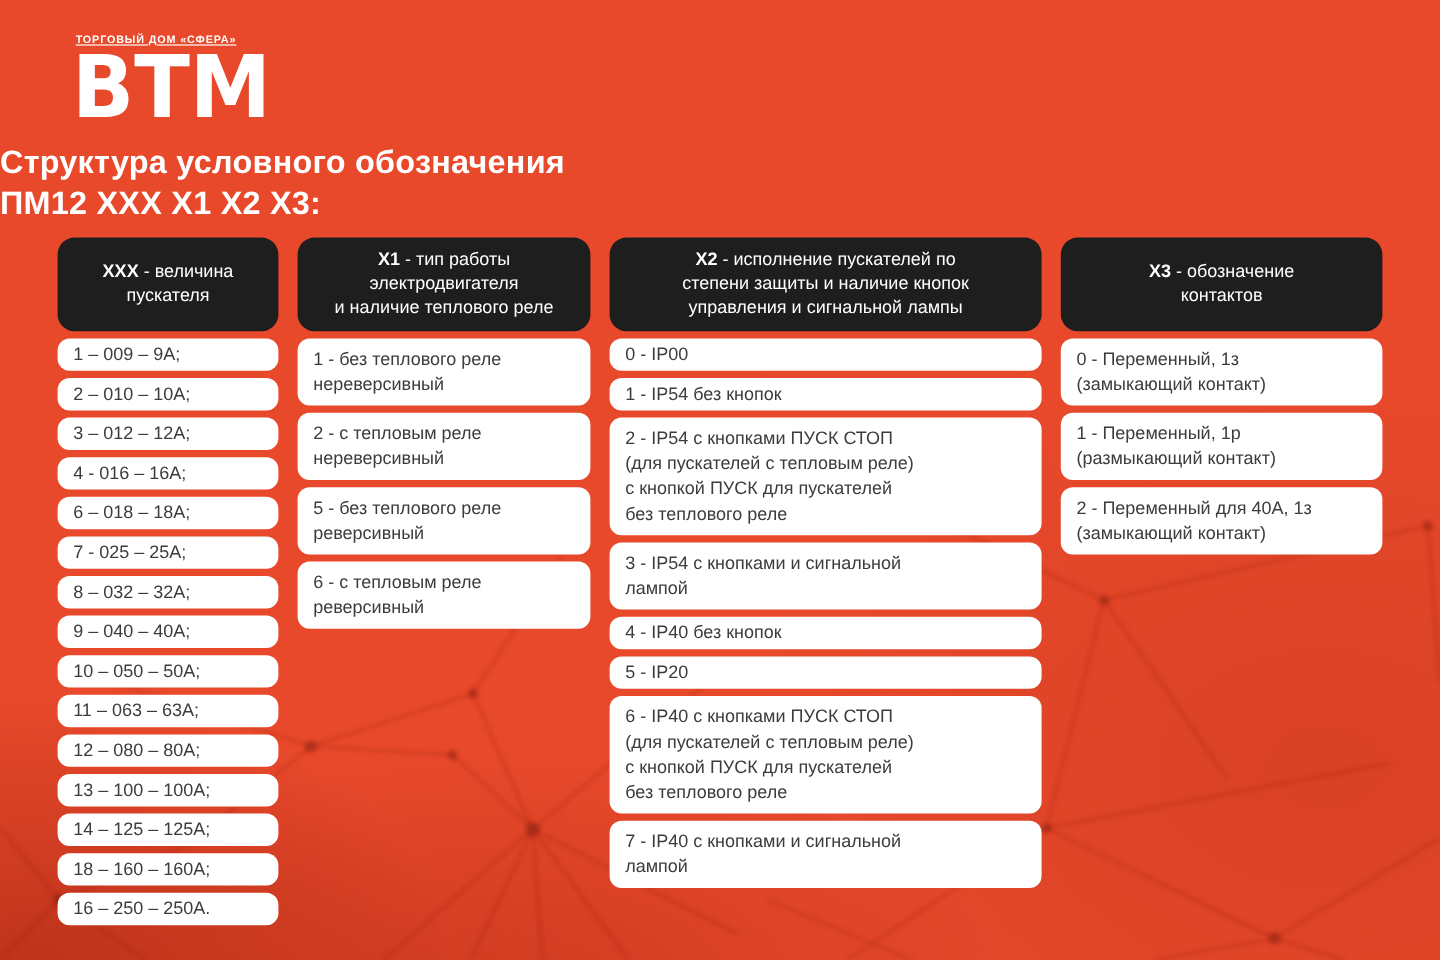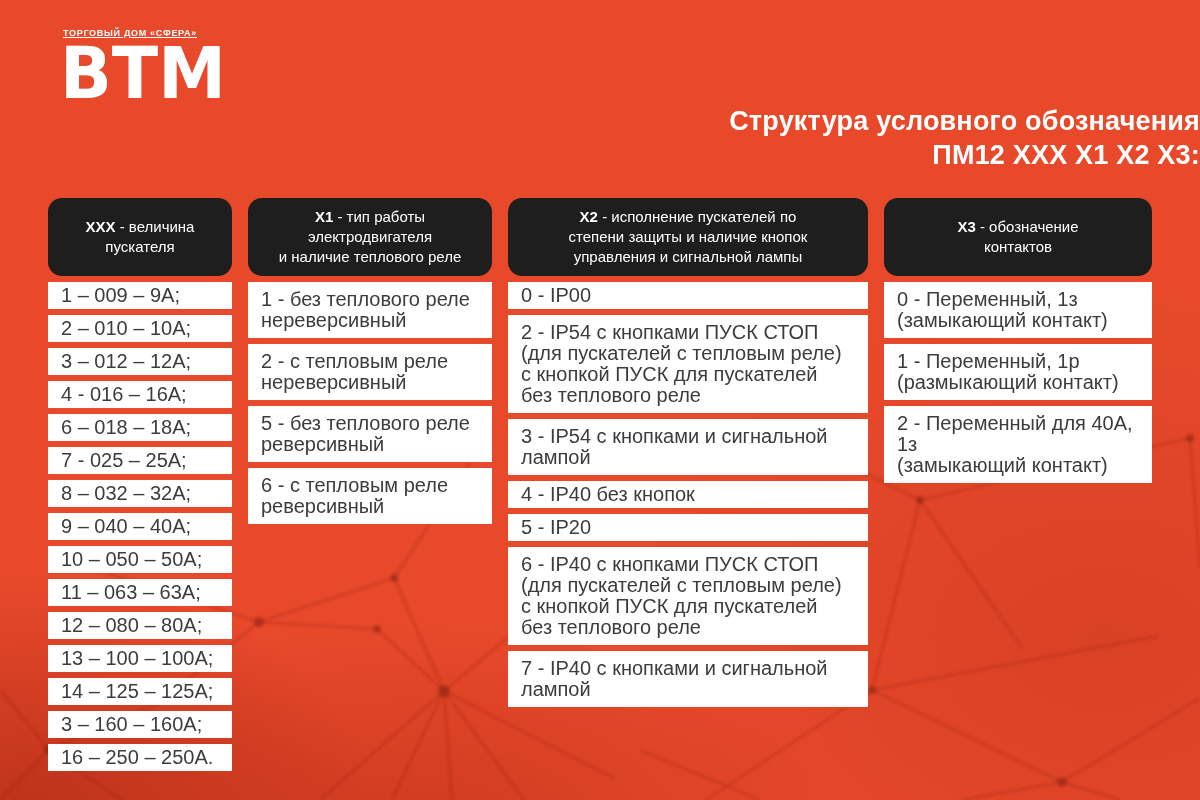--- a/index.html
+++ b/index.html
@@ -17,41 +17,41 @@
 
   .logo { position: absolute; left: 60px; top: 28px; width: 140px; text-align: center; color: #ffffff; }
   .logo-tagline { font-size: 9px; font-weight: bold; letter-spacing: 0.7px; white-space: nowrap; text-decoration: underline; }
   .logo-name {
     font-family: "DejaVu Sans", sans-serif;
     font-size: 68px; font-weight: 800; line-height: 0.98;
     margin-top: 1px; transform: scaleY(1.06); transform-origin: top center;
   }
 
   .title {
-    position: absolute; left: 0; right: 0; top: 104px; margin: 0;
-    text-align: right; color: #ffffff;
+    position: absolute; left: 0; right: 0; top: 118px; margin: 0;
+    text-align: left; color: #ffffff;
     font-size: 27px; line-height: 34px; font-weight: bold;
     white-space: pre-line; letter-spacing: 0.2px;
   }
 
   .columns {
     position: absolute; left: 48px; top: 198px;
     display: grid; grid-template-columns: 184px 244px 360px 268px;
     column-gap: 16px; align-items: start;
   }
   .col-header {
     background: #1E1E1E; border-radius: 14px; color: #ffffff;
     height: 78px; display: flex; align-items: center; justify-content: center;
     text-align: center; font-size: 15px; line-height: 20px;
     margin-bottom: 6px; padding: 0 8px; box-sizing: border-box;
   }
   .hdr-text span { white-space: pre-line; }
   .cell {
-    background: #ffffff; border-radius: 0; color: #3C3C3C;
-    font-size: 20px; line-height: 21px;
+    background: #ffffff; border-radius: 10px; color: #3C3C3C;
+    font-size: 15px; line-height: 21px;
     padding: 3px 13px; min-height: 27px; box-sizing: border-box;
     display: flex; align-items: center;
     margin-bottom: 6px; white-space: pre-line;
   }
   .cell.multi { padding: 7px 13px; }
 </style>
 </head>
 <body>
 
 <svg class="plexus" viewBox="0 0 1200 800" xmlns="http://www.w3.org/2000/svg" aria-hidden="true">
@@ -124,21 +124,21 @@
       <div class="cell">4 - 016 – 16А;</div>
       <div class="cell">6 – 018 – 18А;</div>
       <div class="cell">7 - 025 – 25А;</div>
       <div class="cell">8 – 032 – 32А;</div>
       <div class="cell">9 – 040 – 40А;</div>
       <div class="cell">10 – 050 – 50А;</div>
       <div class="cell">11 – 063 – 63А;</div>
       <div class="cell">12 – 080 – 80А;</div>
       <div class="cell">13 – 100 – 100А;</div>
       <div class="cell">14 – 125 – 125А;</div>
-      <div class="cell">3 – 160 – 160А;</div>
+      <div class="cell">18 – 160 – 160А;</div>
       <div class="cell">16 – 250 – 250А.</div>
     </div>
     <div class="col">
       <div class="col-header">
         <div class="hdr-text"><b>X1</b><span> - тип работы
 электродвигателя
 и наличие теплового реле</span></div>
       </div>
       <div class="cell multi">1 - без теплового реле
 нереверсивный</div>
@@ -149,20 +149,21 @@
       <div class="cell multi">6 - с тепловым реле
 реверсивный</div>
     </div>
     <div class="col">
       <div class="col-header">
         <div class="hdr-text"><b>X2</b><span> - исполнение пускателей по
 степени защиты и наличие кнопок
 управления и сигнальной лампы</span></div>
       </div>
       <div class="cell">0 - IP00</div>
+      <div class="cell">1 - IP54 без кнопок</div>
       <div class="cell multi">2 - IP54 с кнопками ПУСК СТОП
 (для пускателей с тепловым реле)
 с кнопкой ПУСК для пускателей
 без теплового реле</div>
       <div class="cell multi">3 - IP54 с кнопками и сигнальной
 лампой</div>
       <div class="cell">4 - IP40 без кнопок</div>
       <div class="cell">5 - IP20</div>
       <div class="cell multi">6 - IP40 с кнопками ПУСК СТОП
 (для пускателей с тепловым реле)

